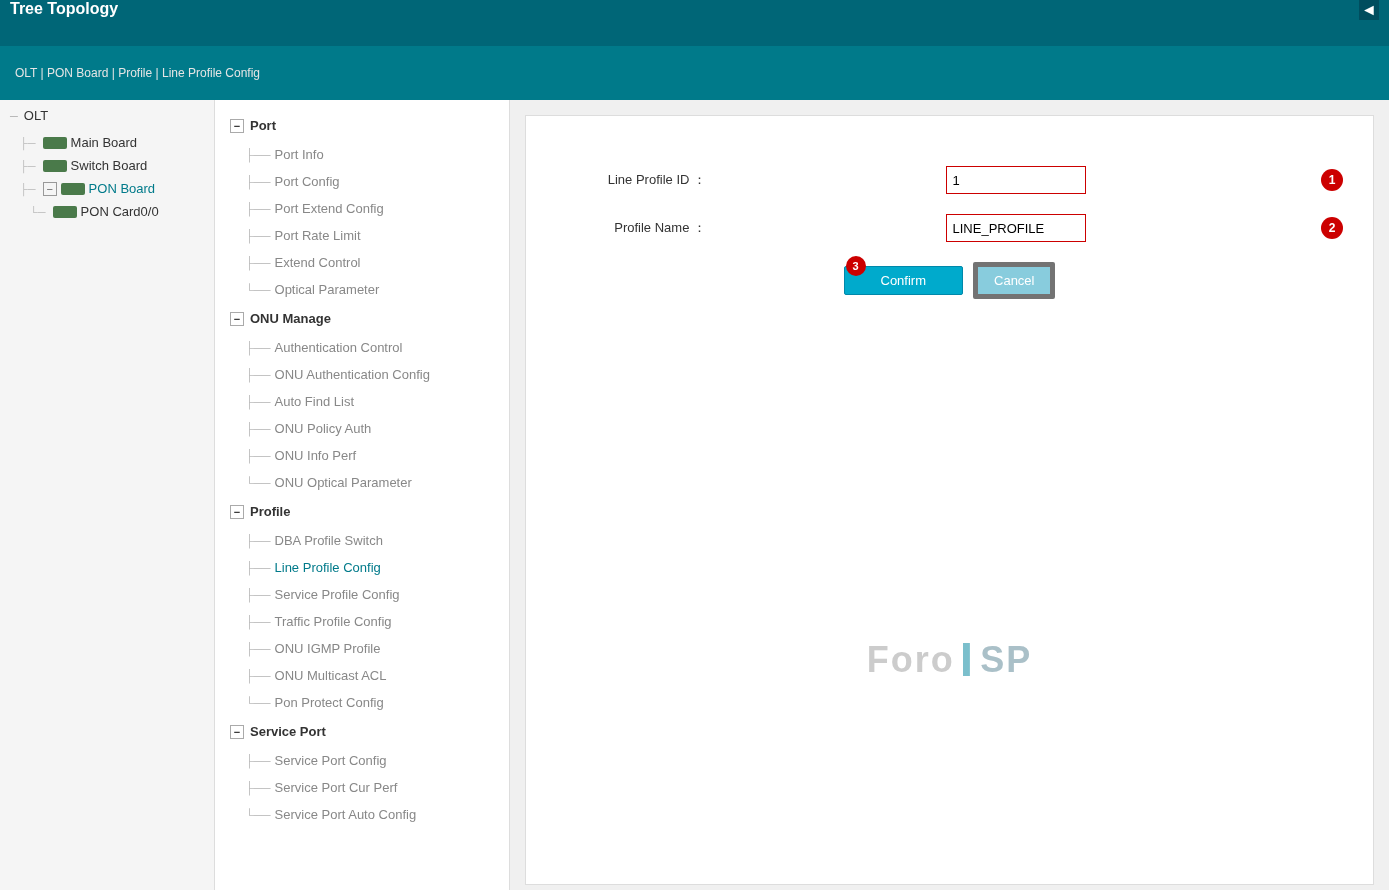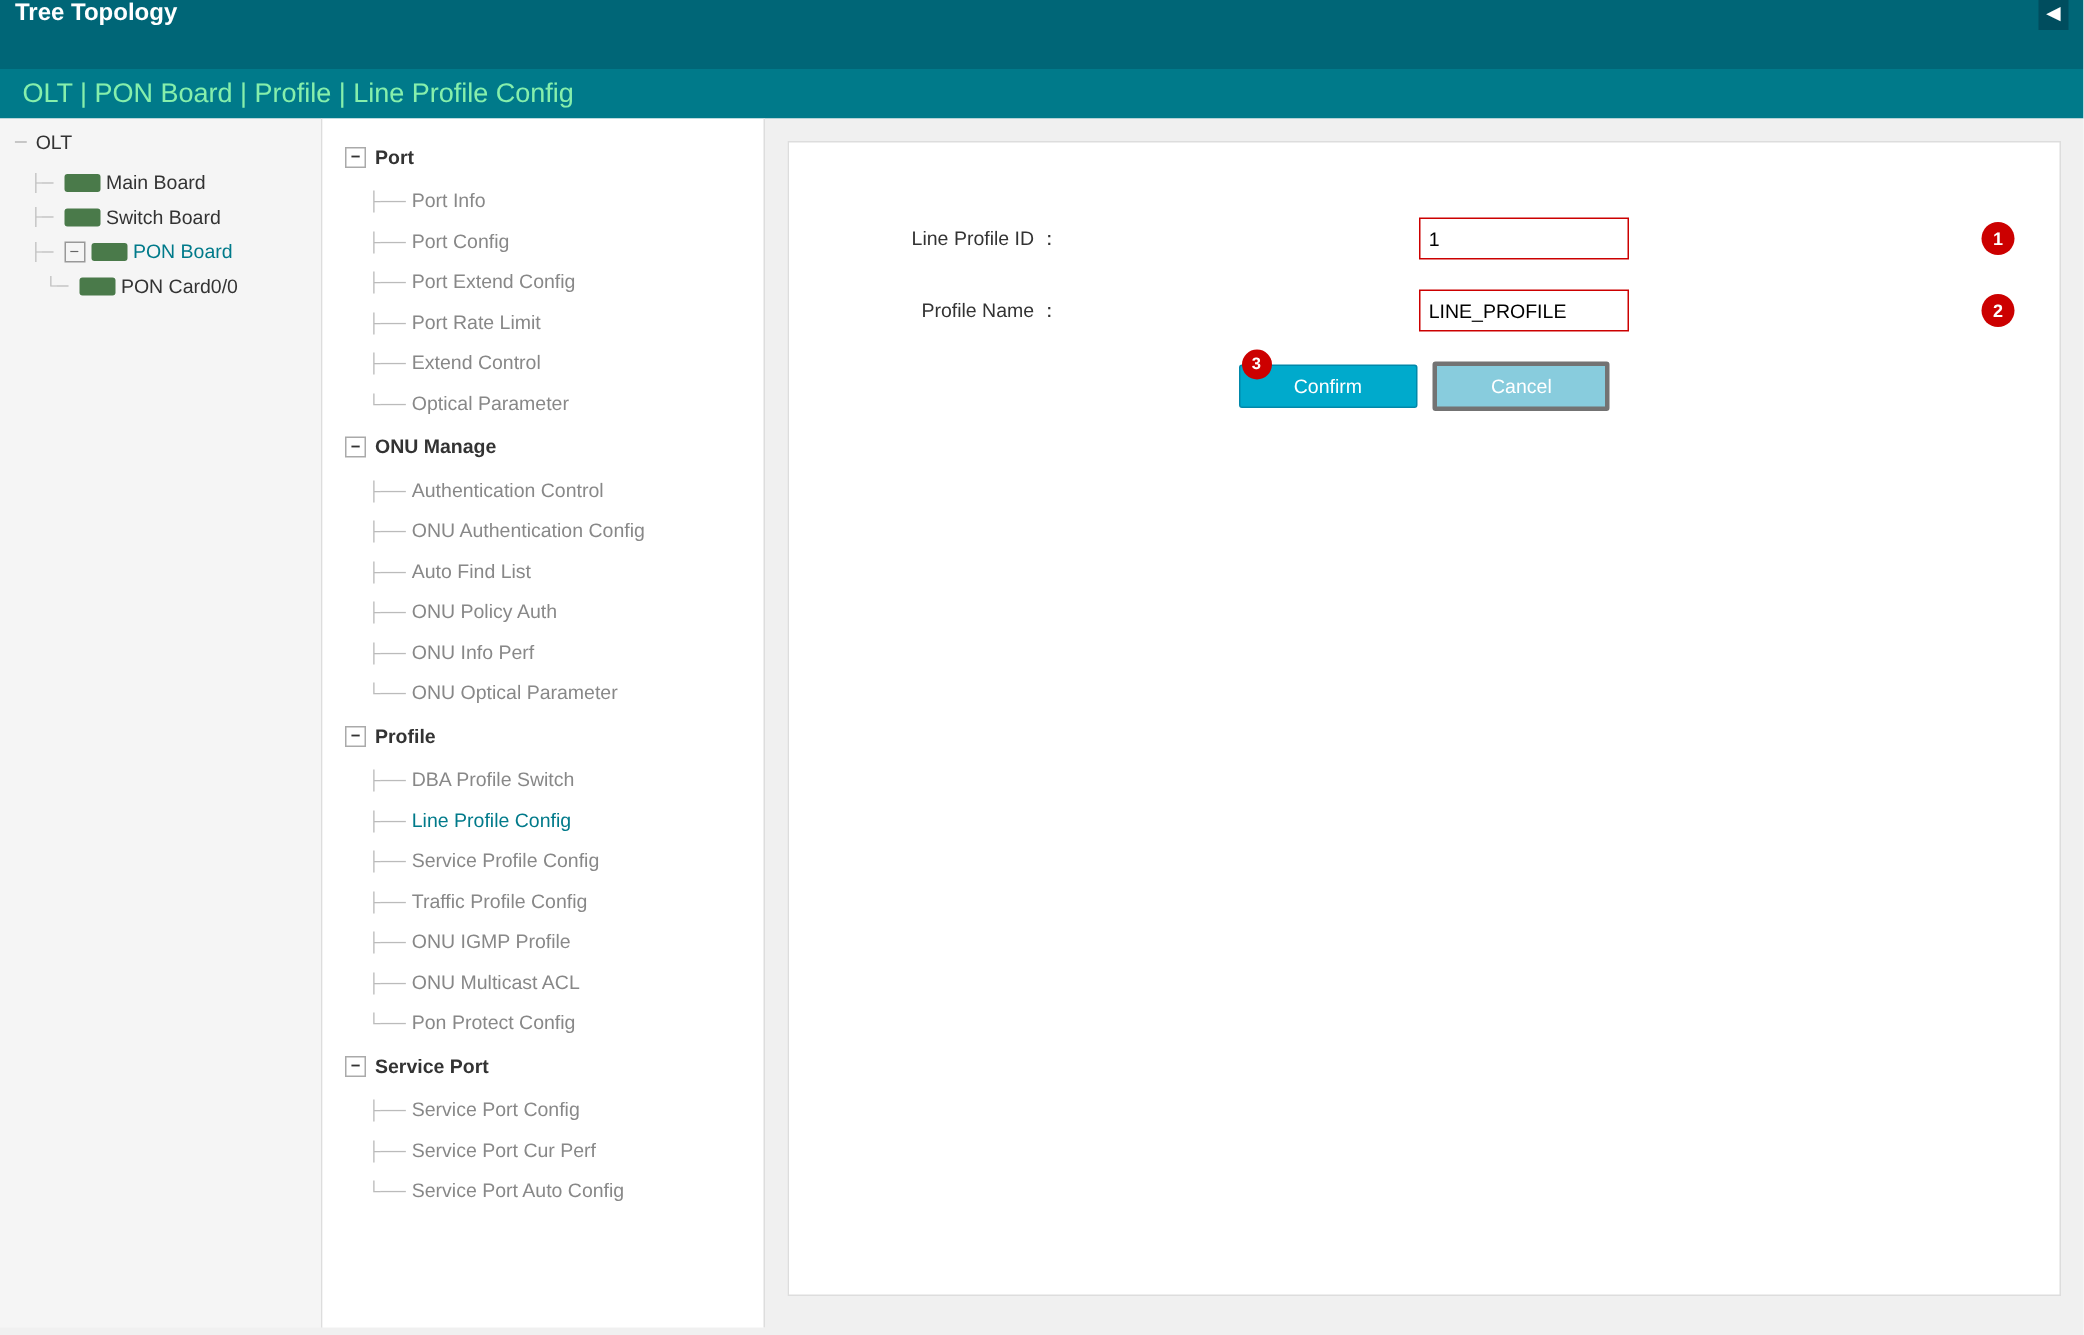--- a/index.html
+++ b/index.html
@@ -23,26 +23,26 @@
       background: #004d5e;
       display: flex;
       align-items: center;
       justify-content: center;
       cursor: pointer;
     }
 
     
     .breadcrumb-bar {
       background: #007a8a;
-      color: #86efac;
-      height: 33px;
+      color: #e5e5e5;
+      height: 54px;
       display: flex;
       align-items: center;
       padding: 0 15px;
-      font-size: 18px;
+      font-size: 12px;
     }
 
     
     .layout {
       display: flex;
       height: calc(890px - 84px);
     }
 
     
     .sidebar {
@@ -214,22 +214,22 @@
       border: 1px solid #0088aa;
       padding: 6px 36px;
       cursor: pointer;
       font-size: 13px;
       border-radius: 2px;
     }
 
     .btn-cancel {
       background: #88ccdd;
       color: white;
-      border: 3px solid #737373;
-      padding: 6px 36px;
+      border: 5px solid #737373;
+      padding: 6px 16px;
       cursor: pointer;
       font-size: 13px;
       border-radius: 2px;
     }
 
     .badge-3 {
       position: relative;
       top: -8px;
       left: -4px;
     }
@@ -450,17 +450,22 @@
         <div class="button-row">
           <div style="position:relative; display:inline-block;">
             <button class="btn-confirm">Confirm</button>
             <span class="badge badge-3" style="position:absolute; top:-10px; right:-12px; width:20px; height:20px; font-size:11px;">3</span>
           </div>
           <button class="btn-cancel">Cancel</button>
         </div>
 
       </div>
 
+      <div class="watermark">
+        <span>Foro</span>
+          <span style="color:#7bbfcc; font-size:48px; line-height:1;">I</span>
+          <span style="color:#aac0c8;">SP</span>
+      </div>
 
     </div>
   </div>
 
 </div>
 
 </body></html>

